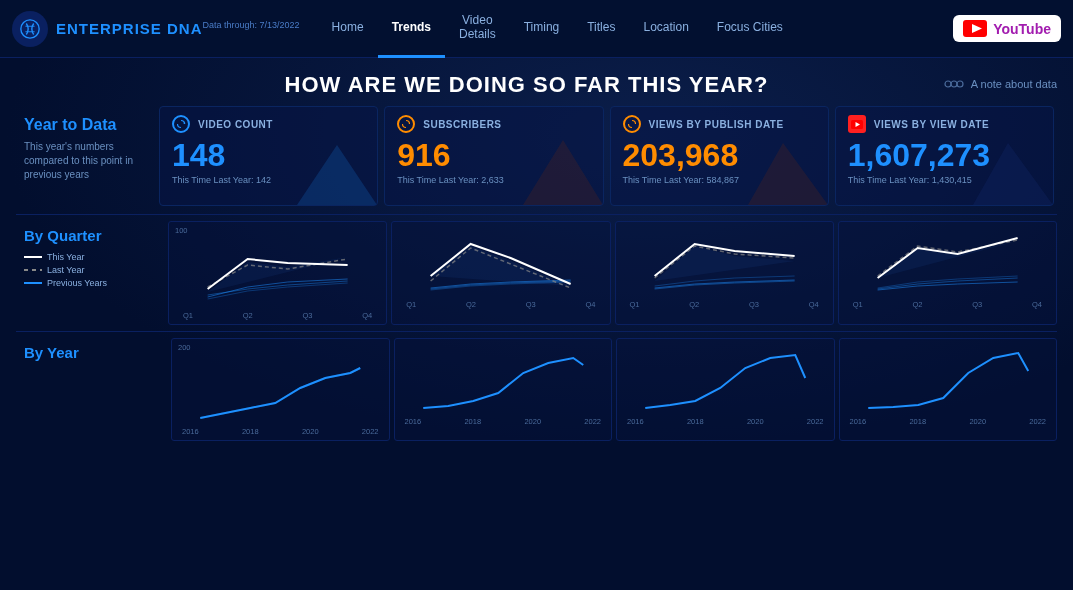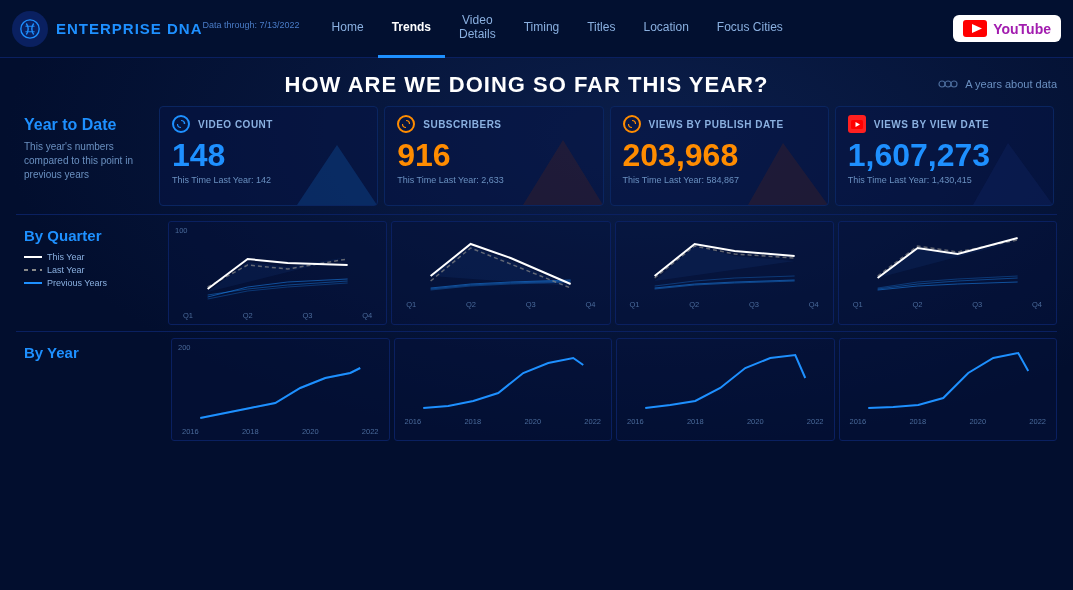--- a/index.html
+++ b/index.html
@@ -305,27 +305,27 @@
 
   <div class="page-title-row">
     <div style="min-width:140px"></div>
     <div class="page-title">HOW ARE WE DOING SO FAR THIS YEAR?</div>
     <div class="data-note">
       <svg width="22" height="16" viewBox="0 0 22 16">
         <circle cx="5" cy="8" r="3" fill="none" stroke="#4a6a9a" stroke-width="1.2"></circle>
         <circle cx="11" cy="8" r="3" fill="none" stroke="#4a6a9a" stroke-width="1.2"></circle>
         <circle cx="17" cy="8" r="3" fill="none" stroke="#4a6a9a" stroke-width="1.2"></circle>
       </svg>
-      <span>A years about data</span>
+      <span>A note about data</span>
     </div>
   </div>
 
   <div class="kpi-row">
     <div class="kpi-label-col">
-      <h2>Year to Date</h2>
+      <h2>Year to Data</h2>
       <p>This year's numbers compared to this point in previous years</p>
     </div>
     <div class="kpi-cards">
 
       <div class="kpi-card">
         <div class="kpi-card-header">
           <div class="kpi-icon-circle blue">
             <svg width="10" height="10" viewBox="0 0 10 10">
                 <path d="M5 1.5 A3.5 3.5 0 0 1 8.5 5" stroke="#1e90ff" stroke-width="1.2" fill="none"></path>
                 <path d="M5 8.5 A3.5 3.5 0 0 1 1.5 5" stroke="#1e90ff" stroke-width="1.2" fill="none"></path>

